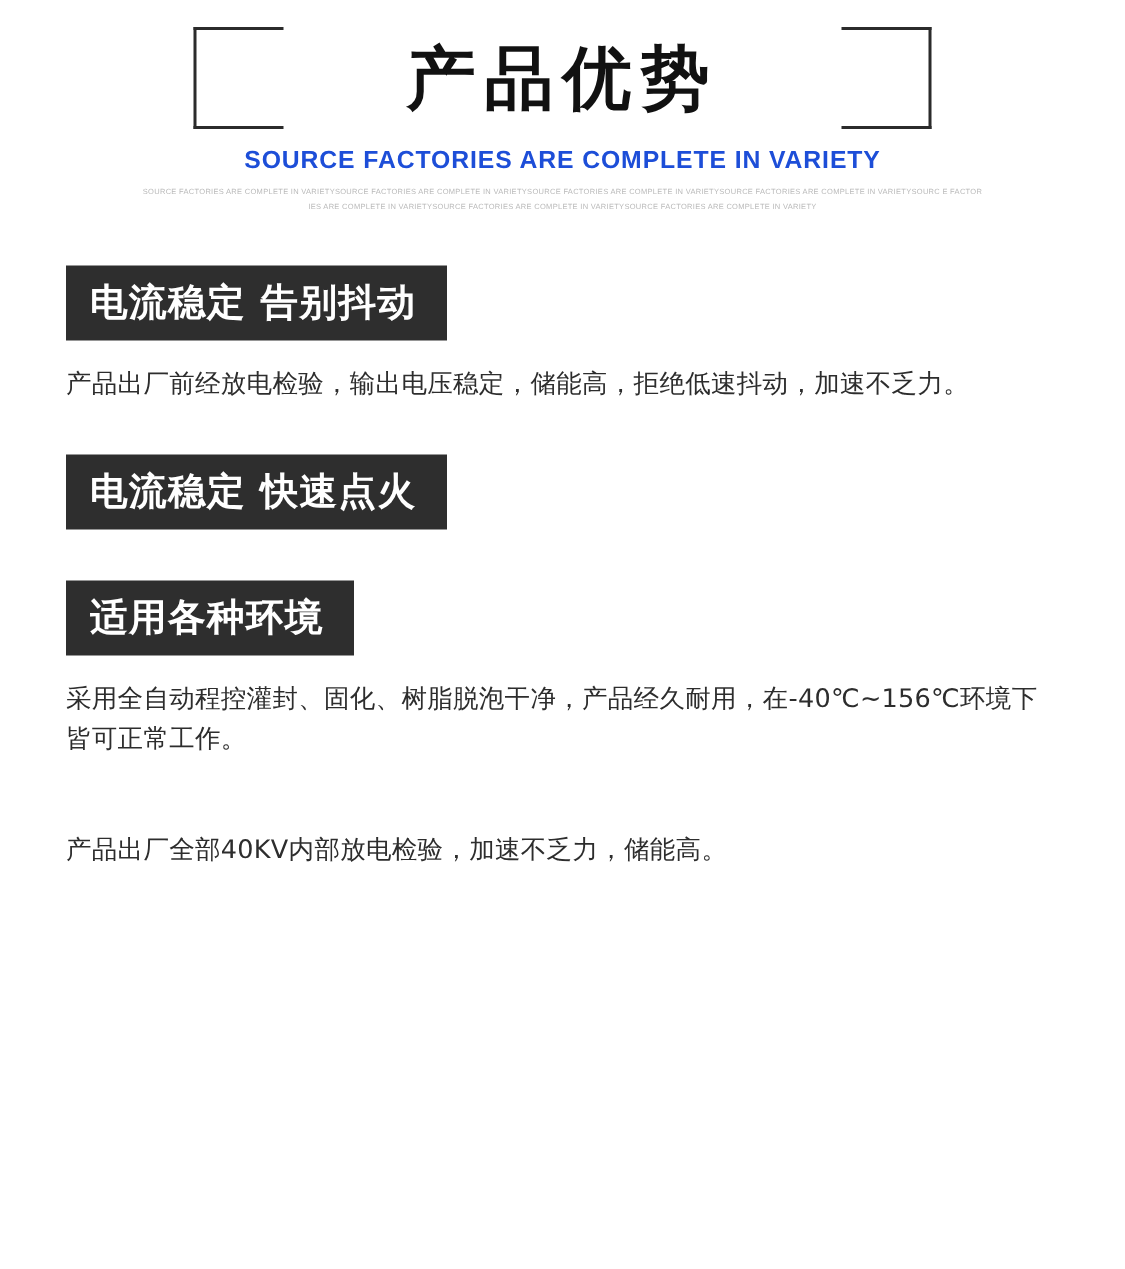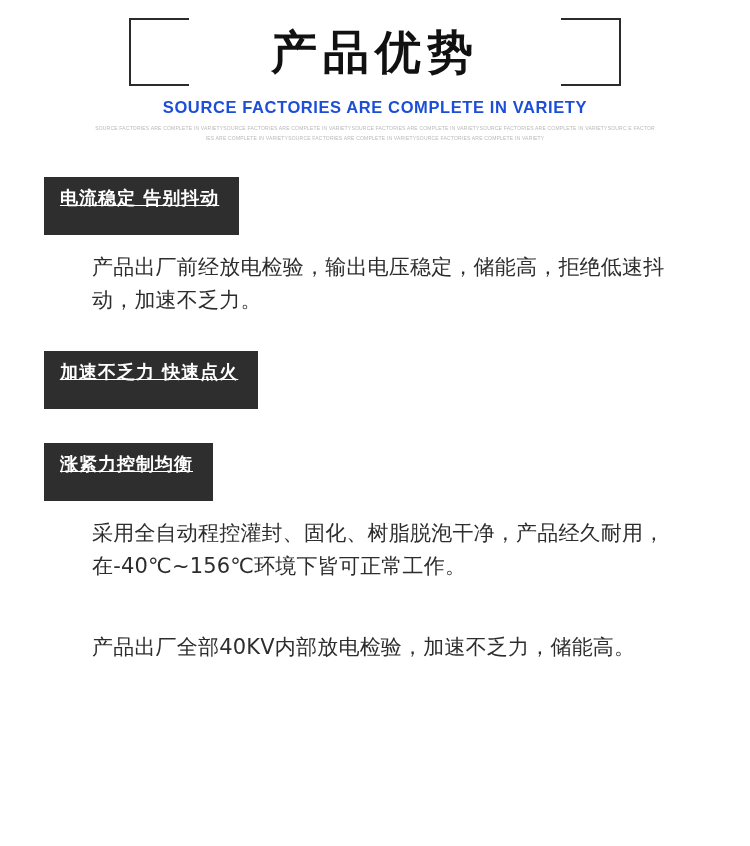--- a/index.html
+++ b/index.html
@@ -90,36 +90,34 @@
     margin-top: 34px;
     padding: 0 44px 0 44px;
   }
   .section {
     margin-bottom: 10px;
   }
   .section-tag {
     display: inline-block;
     background: #2e2e2e;
     color: #ffffff;
-    font-size: 18px;
+    font-size: 25px;
     font-weight: bold;
     letter-spacing: 1px;
-    padding: 11px 20px 28px 16px;
+    padding: 11px 20px 12px 16px;
     line-height: 1.08;
     font-family: "DejaVu Sans", sans-serif;
-    text-decoration: underline;
   }
   .section-body {
     margin-top: 16px;
-    font-size: 21px;
+    font-size: 17px;
     line-height: 1.55;
     color: #2d2d2d;
     letter-spacing: 0.2px;
     font-family: "DejaVu Sans", sans-serif;
-    margin-left: 48px;
   }
   .sec-1 { margin-bottom: 14px; }
   .sec-2 { margin-bottom: 14px; }
   .sec-3 { margin-bottom: 12px; }
   .sec-4 { margin-bottom: 0; }
   .gap-after { height: 20px; }
 </style>
 </head>
 <body>
 
@@ -135,26 +133,26 @@
 
   <div class="sections">
 
     <div class="section sec-1">
       <div class="section-tag">电流稳定 告别抖动</div>
       <div class="section-body">产品出厂前经放电检验，输出电压稳定，储能高，拒绝低速抖动，加速不乏力。</div>
     </div>
     <div class="gap-after"></div>
 
     <div class="section sec-2">
-      <div class="section-tag">加速不乏力 快速点火</div>
+      <div class="section-tag">电流稳定 快速点火</div>
     </div>
     <div class="gap-after"></div>
 
     <div class="section sec-3">
-      <div class="section-tag">涨紧力控制均衡</div>
+      <div class="section-tag">适用各种环境</div>
       <div class="section-body">采用全自动程控灌封、固化、树脂脱泡干净，产品经久耐用，在-40℃~156℃环境下皆可正常工作。</div>
     </div>
     <div class="gap-after"></div>
 
     <div class="section sec-4">
       <div class="section-body">产品出厂全部40KV内部放电检验，加速不乏力，储能高。</div>
     </div>
 
   </div>
 </div>

